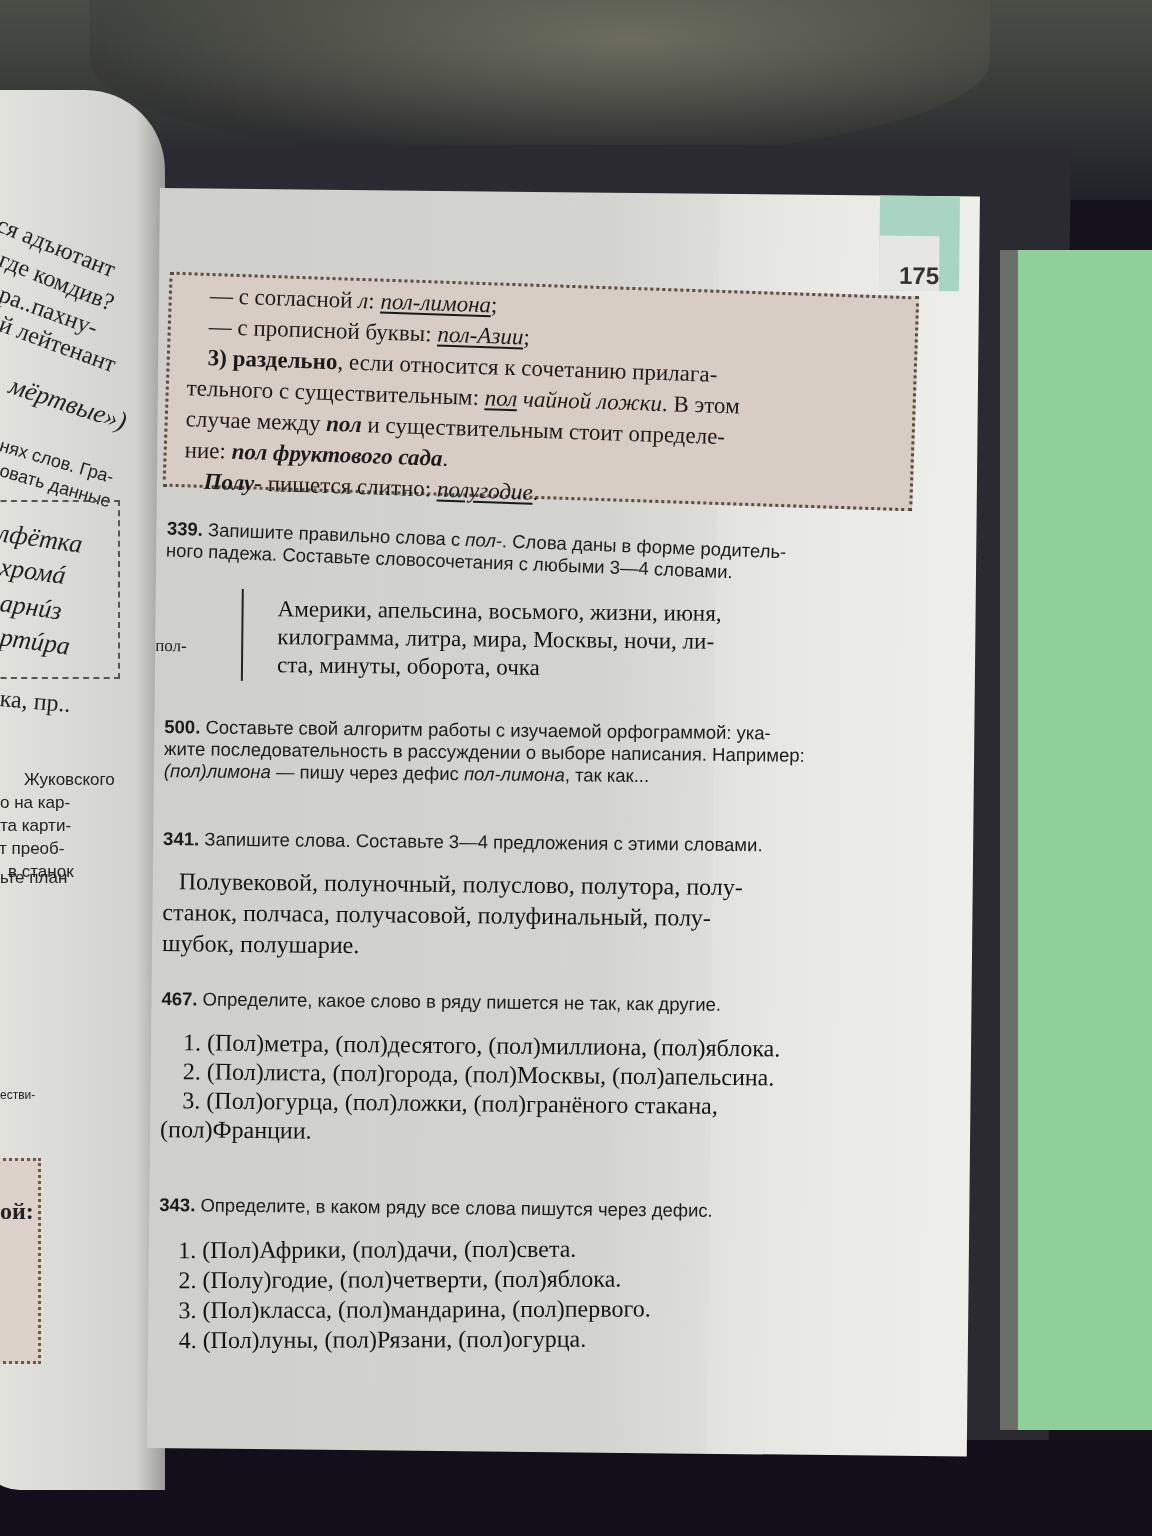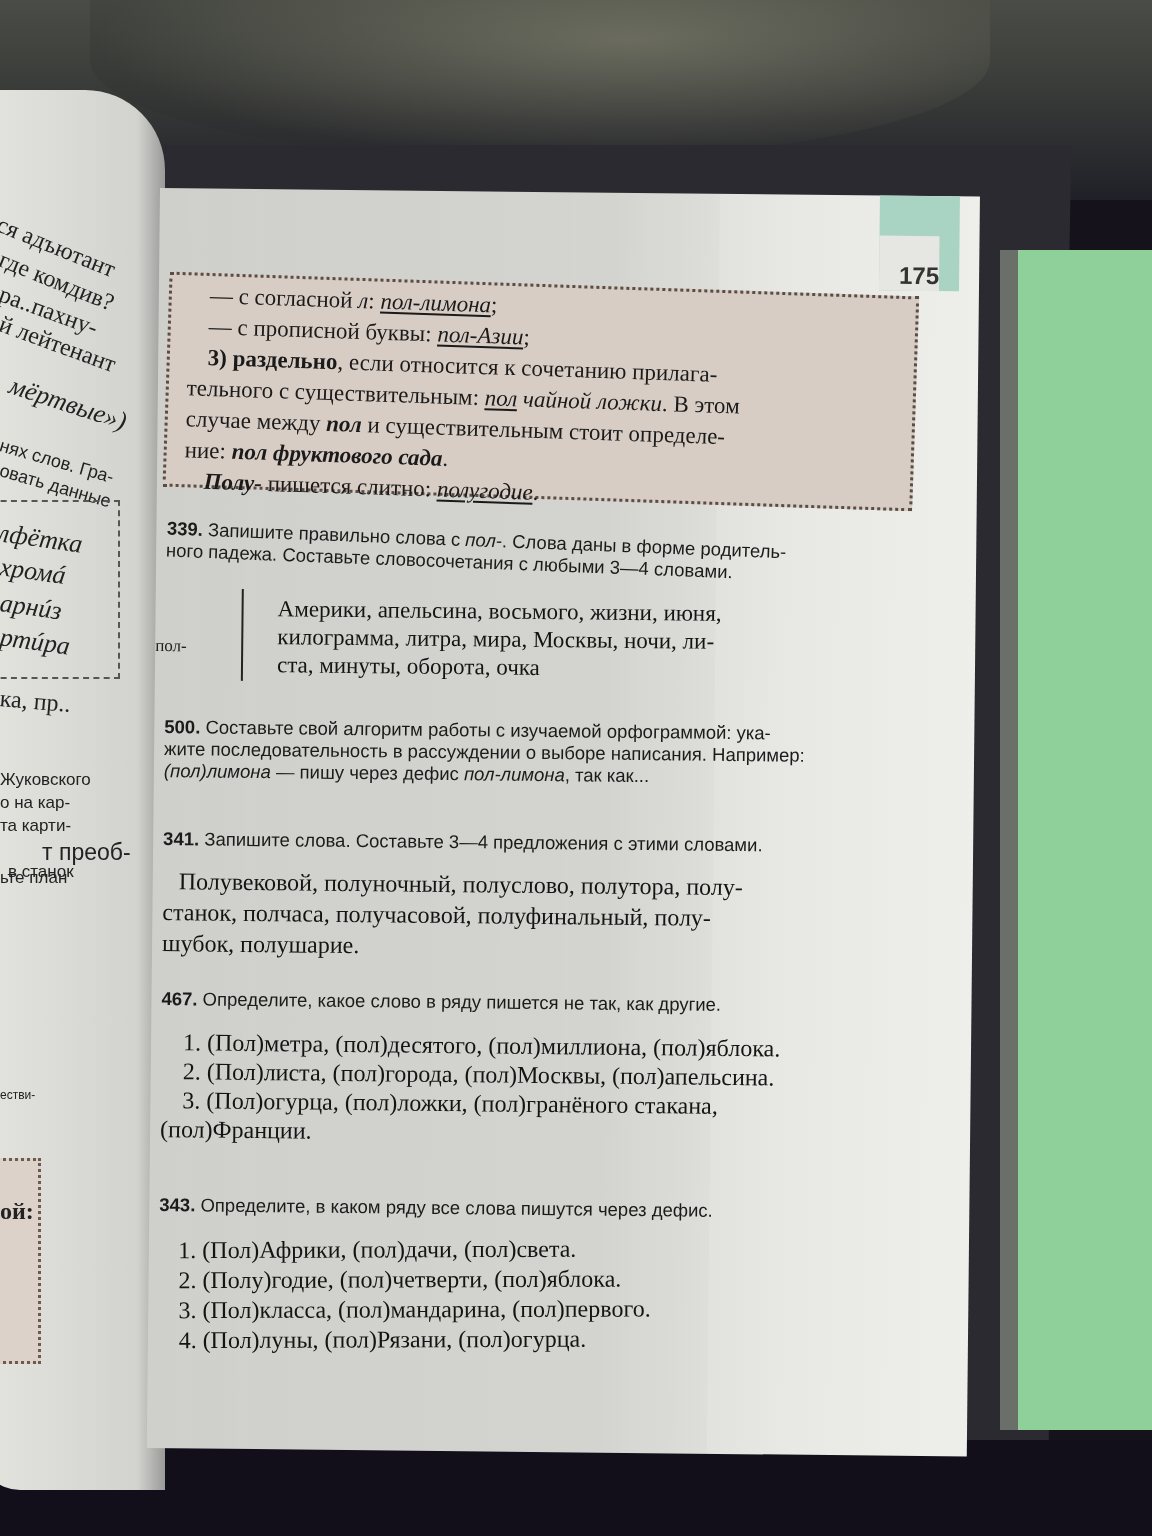--- a/index.html
+++ b/index.html
@@ -118,24 +118,24 @@
   <span class="lp-text lp-serif" style="top:220px;left:20px;transform:rotate(20deg);">й лейтенант</span>
   <span class="lp-text lp-serif lp-italic" style="top:280px;left:30px;transform:rotate(18deg);">мёртвые»)</span>
   <span class="lp-text lp-sans" style="top:345px;left:20px;transform:rotate(16deg);">нях слов. Гра-</span>
   <span class="lp-text lp-sans" style="top:370px;left:20px;transform:rotate(16deg);">овать данные</span>
   <div class="lp-dashed-box"></div>
   <span class="lp-text lp-serif lp-italic" style="top:428px;left:18px;transform:rotate(8deg);">лфётка</span>
   <span class="lp-text lp-serif lp-italic" style="top:462px;left:20px;transform:rotate(8deg);">хромá</span>
   <span class="lp-text lp-serif lp-italic" style="top:498px;left:20px;transform:rotate(8deg);">арнúз</span>
   <span class="lp-text lp-serif lp-italic" style="top:532px;left:20px;transform:rotate(8deg);">ртúра</span>
   <span class="lp-text lp-serif" style="top:595px;left:20px;transform:rotate(5deg);">ка, пр..</span>
-  <span class="lp-text lp-sans" style="top:680px;left:20px;font-size:17px;">Жуковского</span>
+  <span class="lp-text lp-sans" style="top:680px;left:20px;font-size:17px;padding-left:24px;">Жуковского</span>
   <span class="lp-text lp-sans" style="top:703px;left:20px;font-size:17px;">о на кар-</span>
   <span class="lp-text lp-sans" style="top:726px;left:20px;font-size:17px;">та карти-</span>
-  <span class="lp-text lp-sans" style="top:749px;left:36px;font-size:23px;padding-left:26px;">т преоб-</span>
+  <span class="lp-text lp-sans" style="top:749px;left:19px;font-size:17px;">т преоб-</span>
   <span class="lp-text lp-sans" style="top:772px;left:28px;font-size:17px;">в станок</span>
   <span class="lp-text lp-sans" style="top:778px;left:20px;font-size:17px;">ьте план</span>
   <span class="lp-text lp-sans" style="top:998px;left:20px;font-size:12px;">естви-</span>
   <div class="lp-dotted-box"></div>
   <span class="lp-text lp-serif b" style="top:1108px;left:20px;font-size:24px;">ой:</span>
 </div>
 
 <div class="page">
   <div class="shadow"></div>
   <div class="corner-tab"></div>

